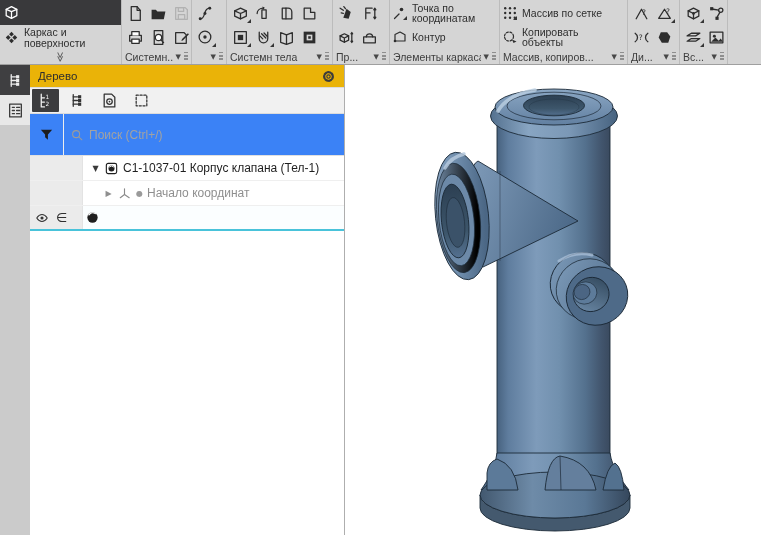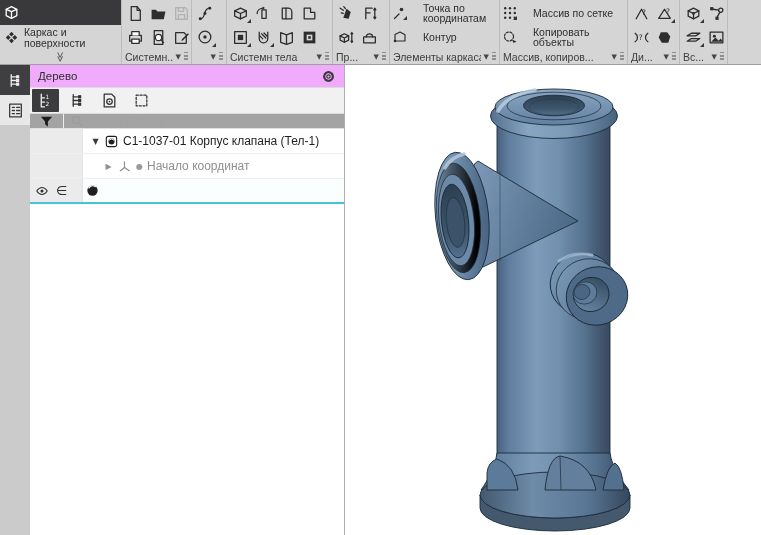--- a/index.html
+++ b/index.html
@@ -21,40 +21,40 @@
 .ib{width:23px;height:22px;display:flex;align-items:center;justify-content:center;position:relative;cursor:pointer;border-radius:2px;flex:none;color:#2d2d2d}
 .ib.disabled{color:#b2b2b2}
 .ic{display:inline-block}
 .ic svg{width:100%;height:100%;display:block;stroke:currentColor;fill:none;stroke-width:1.2;stroke-linecap:round;stroke-linejoin:round}
 .ib .ic{width:17px;height:17px}
 .fly::after{content:"";position:absolute;right:1px;bottom:1px;border-left:4px solid transparent;border-bottom:4px solid #353535}
 .slabel{height:15px;display:flex;align-items:center;padding:0 3px;gap:3px;color:#3d3d3d;margin-top:auto}
 .slabel .lt{flex:1;white-space:nowrap;overflow:hidden;font-size:10.5px}
 .dd{font-size:7px;color:#474747;cursor:pointer;font-family:"DejaVu Sans",sans-serif}
 .grip{width:4px;height:10px;flex:none;cursor:grab;background-image:repeating-linear-gradient(to bottom,#8e8e8e 0 1.3px,transparent 1.3px 3.2px)}
-.wbtn{display:flex;align-items:center;gap:15px;height:24px;padding:0 2px;cursor:pointer}
+.wbtn{display:flex;align-items:center;gap:4px;height:24px;padding:0 2px;cursor:pointer}
 .wbtn .ic{width:16px;height:16px;flex:none;position:relative}
 .wtxt{font-size:10.5px;line-height:10.5px;white-space:pre-line}
 .wicon{position:relative;width:16px;height:16px;flex:none}
 
 
 .main{flex:1;display:flex;min-height:0}
 .strip{width:30px;background:#cbcbcb;flex:none;display:flex;flex-direction:column}
 .stab{width:30px;height:30px;display:flex;align-items:center;justify-content:center;cursor:pointer;color:#3a3a3a}
 .stab.active{background:#3f3f41;color:#ededed}
 .stab .ic{width:17px;height:17px}
 .panel{width:315px;flex:none;background:#fff;border-right:1px solid #aeaeae;display:flex;flex-direction:column}
-.phead{height:23px;background:#f0abfc;border-bottom:1px solid #dcdcdc;display:flex;align-items:center;padding:0 8px;font-size:11.5px;color:#2e2e2e;flex:none}
+.phead{height:23px;background:#eab308;border-bottom:1px solid #dcdcdc;display:flex;align-items:center;padding:0 8px;font-size:11.5px;color:#2e2e2e;flex:none}
 .phead .sp{flex:1}
 .gearbtn{width:15px;height:15px;color:#3c3c3c;cursor:pointer}
 .ptools{height:26px;background:#f1f1f1;border-bottom:1px solid #dcdcdc;display:flex;align-items:center;gap:5px;padding:0 2px;flex:none}
 .tb{width:27px;height:23px;display:flex;align-items:center;justify-content:center;cursor:pointer;color:#333;border-radius:1px}
 .tb.active{background:#3c3c3e;color:#f2f2f2}
 .tb .ic{width:17px;height:17px}
-.psearch{height:15px;border-bottom:1px solid #e0e0e0;display:flex;align-items:stretch;background:#a3a3a3;flex:none}
+.psearch{height:42px;border-bottom:1px solid #e0e0e0;display:flex;align-items:stretch;background:#3b82f6;flex:none}
 .filterbtn{width:34px;display:flex;align-items:center;justify-content:center;border-right:1px solid #ededed;color:#1c1c1c;cursor:pointer}
 .filterbtn .ic{width:15px;height:15px}
 .searchwrap{flex:1;display:flex;align-items:center;gap:5px;padding:0 6px}
 .searchwrap .ic{width:14px;height:14px;color:#9b9b9b;flex:none}
 .searchwrap input{flex:1;border:0;outline:0;font:12px "Liberation Sans","DejaVu Sans",sans-serif;color:#333;background:transparent;min-width:0}
 .searchwrap input::placeholder{color:#a2a2a2}
 .ptree{flex:1;display:flex;flex-direction:column;overflow:hidden;background:#fff}
 .trow{height:25px;flex:none;display:flex;align-items:stretch;border-bottom:1px solid #efefef;cursor:pointer}
 .gutter{width:53px;flex:none;background:#ebebeb;border-right:1px solid #e3e3e3;display:flex;align-items:center;gap:7px;padding-left:5px;color:#333}
 .gutter .ic{width:14px;height:14px}

